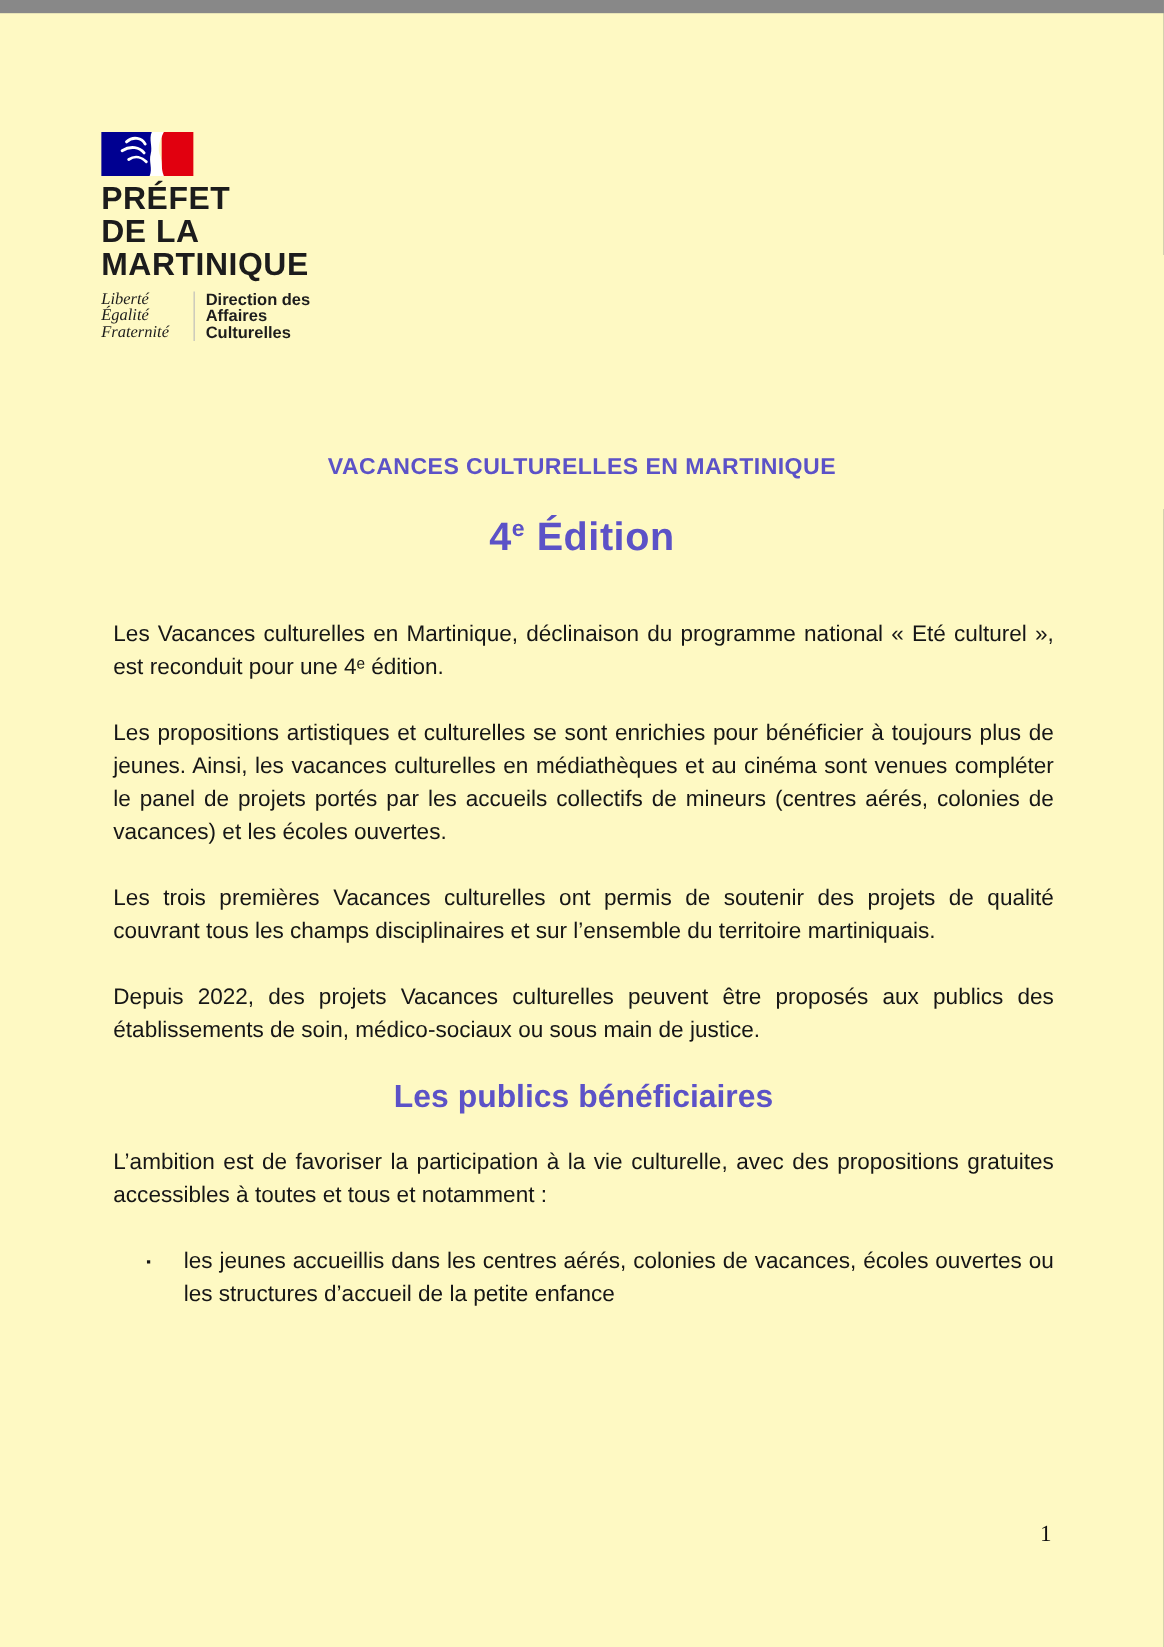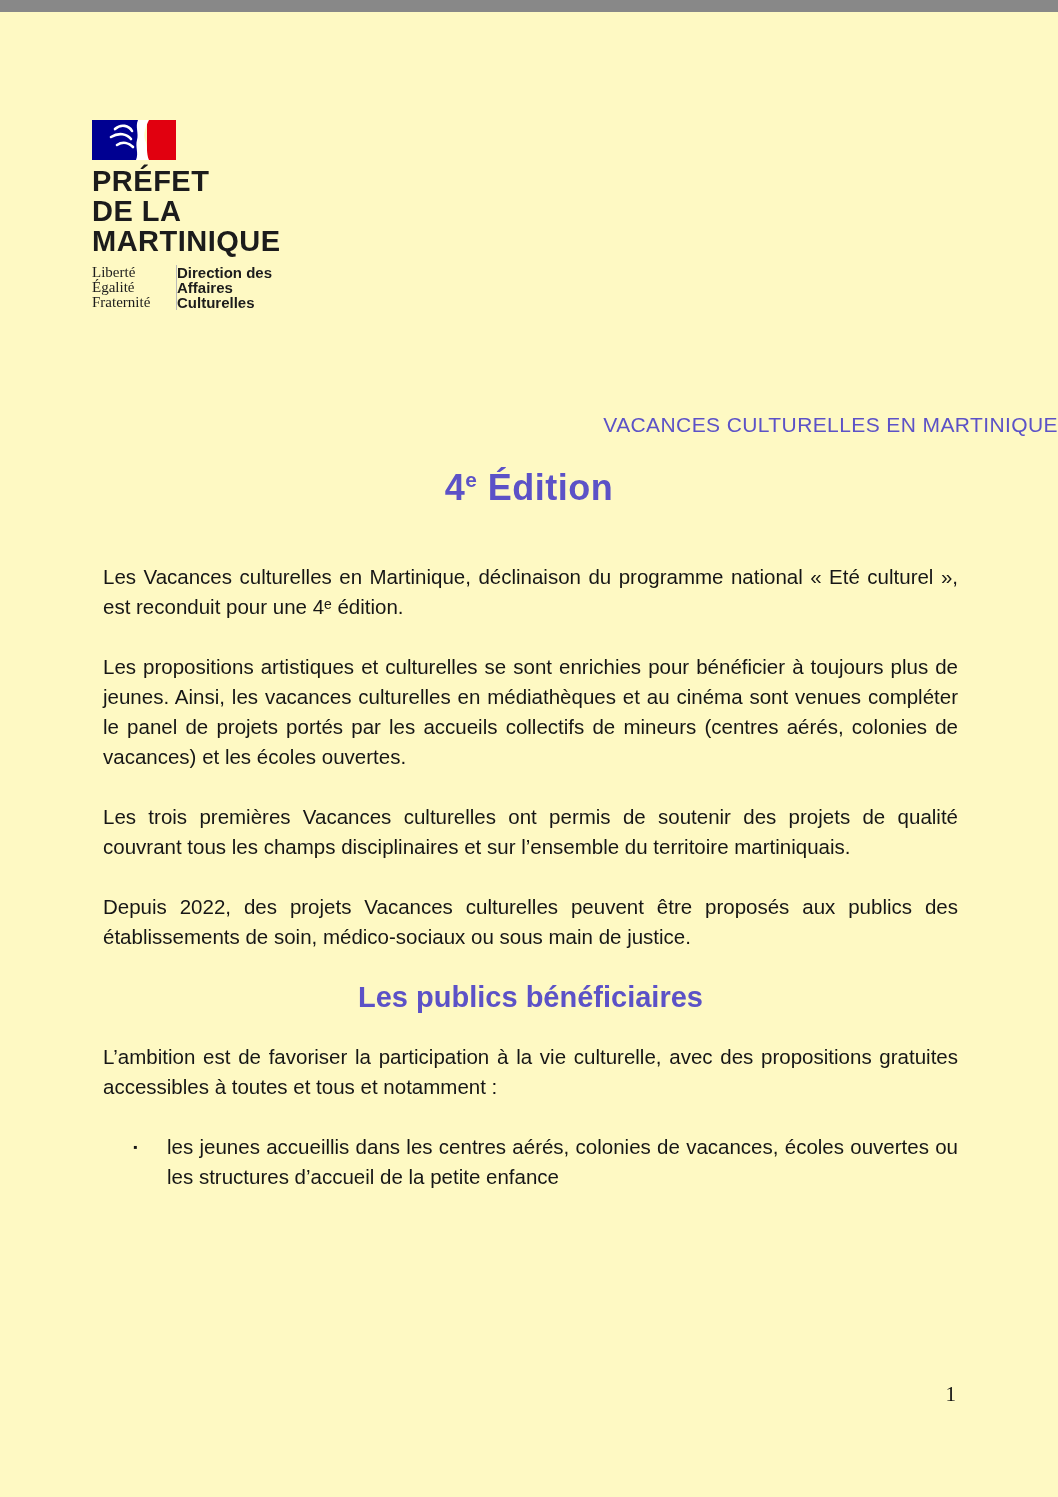--- a/index.html
+++ b/index.html
@@ -13,28 +13,28 @@
     overflow:hidden;
   }
 
   
   .logo-block { position:absolute; top:108px; left:92px; }
   .flag { display:block; }
   .flag-blue { fill:var(--flag-blue,#000091); }
   .flag-red  { fill:var(--flag-red,#e1000f); }
   .wordmark { margin-top:6px; font-weight:bold; font-size:29px; line-height:30px; letter-spacing:0.5px; color:#1c1c1c; }
   .logo-bottom { display:flex; margin-top:9px; align-items:stretch; }
-  .motto { width:84px; font-family:"Liberation Serif","DejaVu Serif",serif; font-size:15px; line-height:15px; color:#1c1c1c; }
-  .dept { border-left:1px solid #b9b9b9; font-weight:bold; font-size:15px; line-height:15px; color:#1c1c1c; }
+  .motto { width:84px; font-family:"Liberation Serif","DejaVu Serif",serif; font-style:italic; font-size:15px; line-height:15px; color:#1c1c1c; }
+  .dept { border-left:1px solid #b9b9b9; padding-left:10px; font-weight:bold; font-size:15px; line-height:15px; color:#1c1c1c; }
 
   
   .doc-title {
     position:absolute; top:401px; left:0; right:0;
-    margin:0; text-align:right;
-    font-size:21px; font-weight:normal; letter-spacing:0.4px;
+    margin:0; text-align:center;
+    font-size:21px; font-weight:bold; letter-spacing:0.4px;
     color:var(--accent-purple,#5c52c7);
   }
   .edition-title {
     position:absolute; top:455px; left:0; right:0;
     margin:0; text-align:center;
     font-size:36px; font-weight:bold; letter-spacing:0.5px;
     color:var(--accent-purple,#5c52c7);
   }
   .edition-title .sup { font-size:58%; vertical-align:super; }
 

